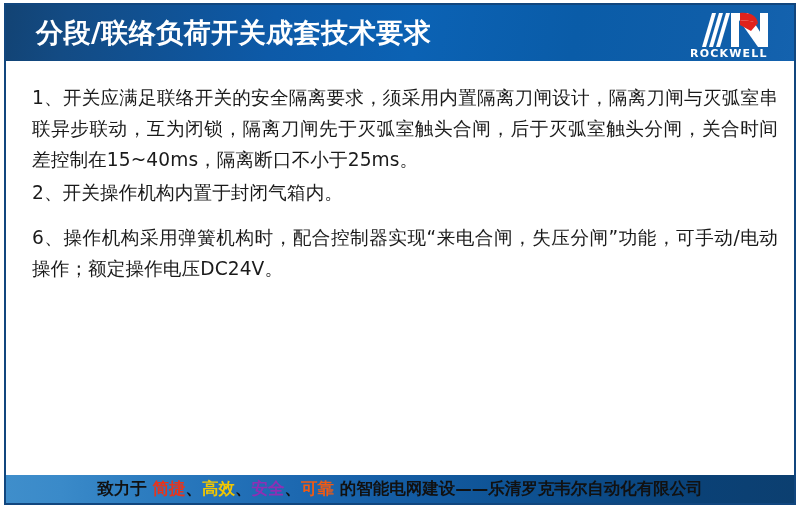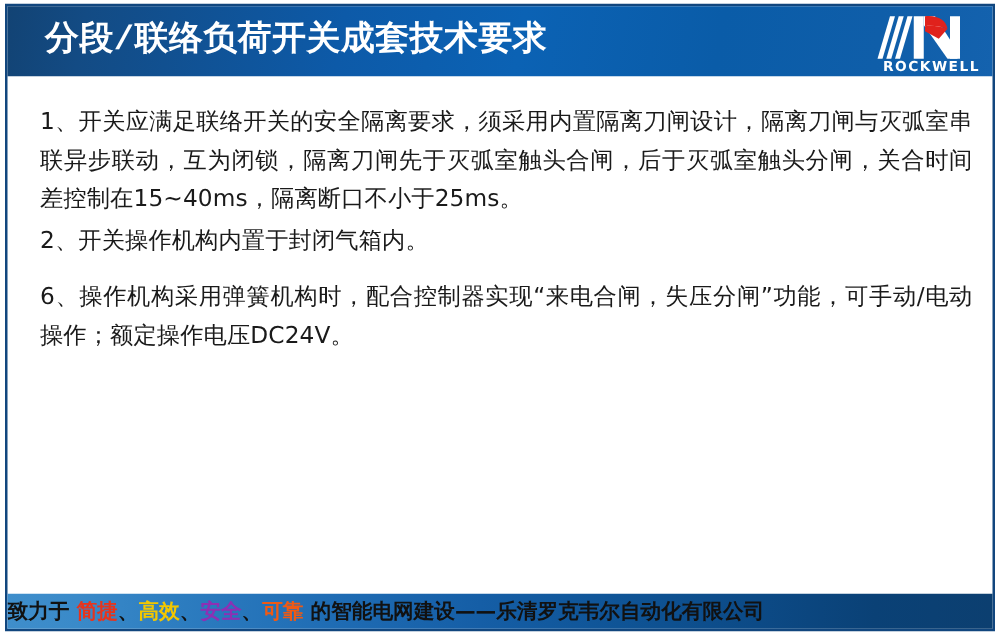--- a/index.html
+++ b/index.html
@@ -50,38 +50,37 @@
   .header-title {
     position: absolute;
     left: 30px;
     top: 9px;
     font-size: 27px;
     line-height: 38px;
     font-weight: bold;
     color: #ffffff;
     letter-spacing: 0.5px;
     white-space: nowrap;
-    font-family: Liberation Mono, monospace;
   }
 
   
   .logo {
     position: absolute;
     right: 10px;
     top: 4px;
     width: 94px;
     height: 50px;
   }
   .logo svg { display: block; }
   .logo-word {
     position: absolute;
     left: 0;
     bottom: -1px;
     width: 94px;
-    text-align: right;
+    text-align: left;
     font-size: 11px;
     font-weight: bold;
     letter-spacing: 1.2px;
     color: #ffffff;
     font-family: "DejaVu Sans", "Liberation Sans", sans-serif;
   }
 
   
   .body {
     position: absolute;
@@ -122,20 +121,21 @@
         #0a4176 88%,
         #0c3f70 100%);
     box-sizing: border-box;
     overflow: hidden;
   }
   .footer-text {
     position: absolute;
     left: 0;
     right: 0;
     top: 3px;
+    text-align: center;
     font-size: 16.5px;
     font-weight: bold;
     color: #111111;
     white-space: nowrap;
     letter-spacing: 0px;
   }
   .fw { display: inline; }
   .fw-red    { color: #e8341c; }
   .fw-yellow { color: #f2c700; }
   .fw-purple { color: #8f2fb4; }

